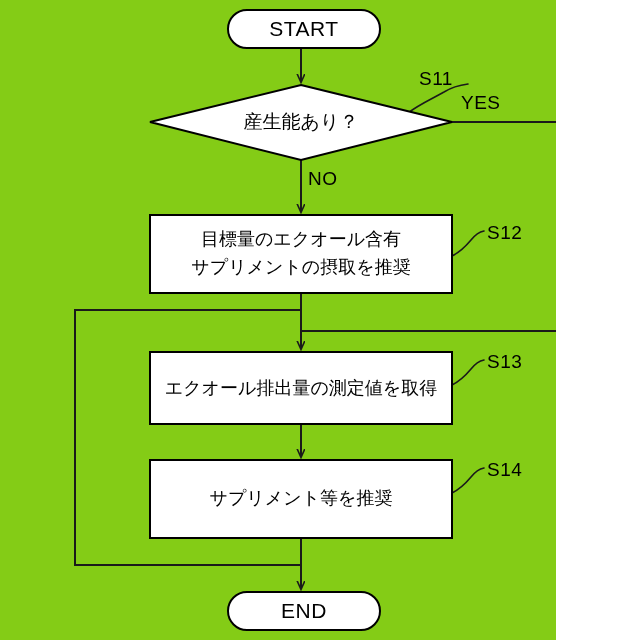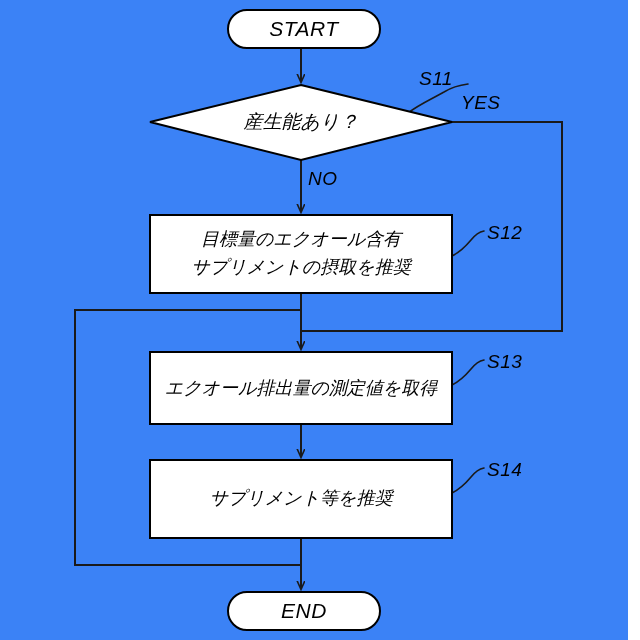--- a/index.html
+++ b/index.html
@@ -5,25 +5,24 @@
   html, body {
     margin: 0;
     padding: 0;
     background: #ffffff;
   }
   body {
     font-family: "Liberation Sans", "DejaVu Sans", sans-serif;
   }
   #flowchart-root {
     position: relative;
-    width: 628px;
+    width: 556px;
     height: 640px;
-    background: #3b82f6;
+    background: #84cc16;
     overflow: hidden;
-    font-style: italic;
   }
   #flow-svg {
     position: absolute;
     left: 0;
     top: 0;
     width: 640px;
     height: 640px;
   }
   .shape-stroke {
     fill: #ffffff;

